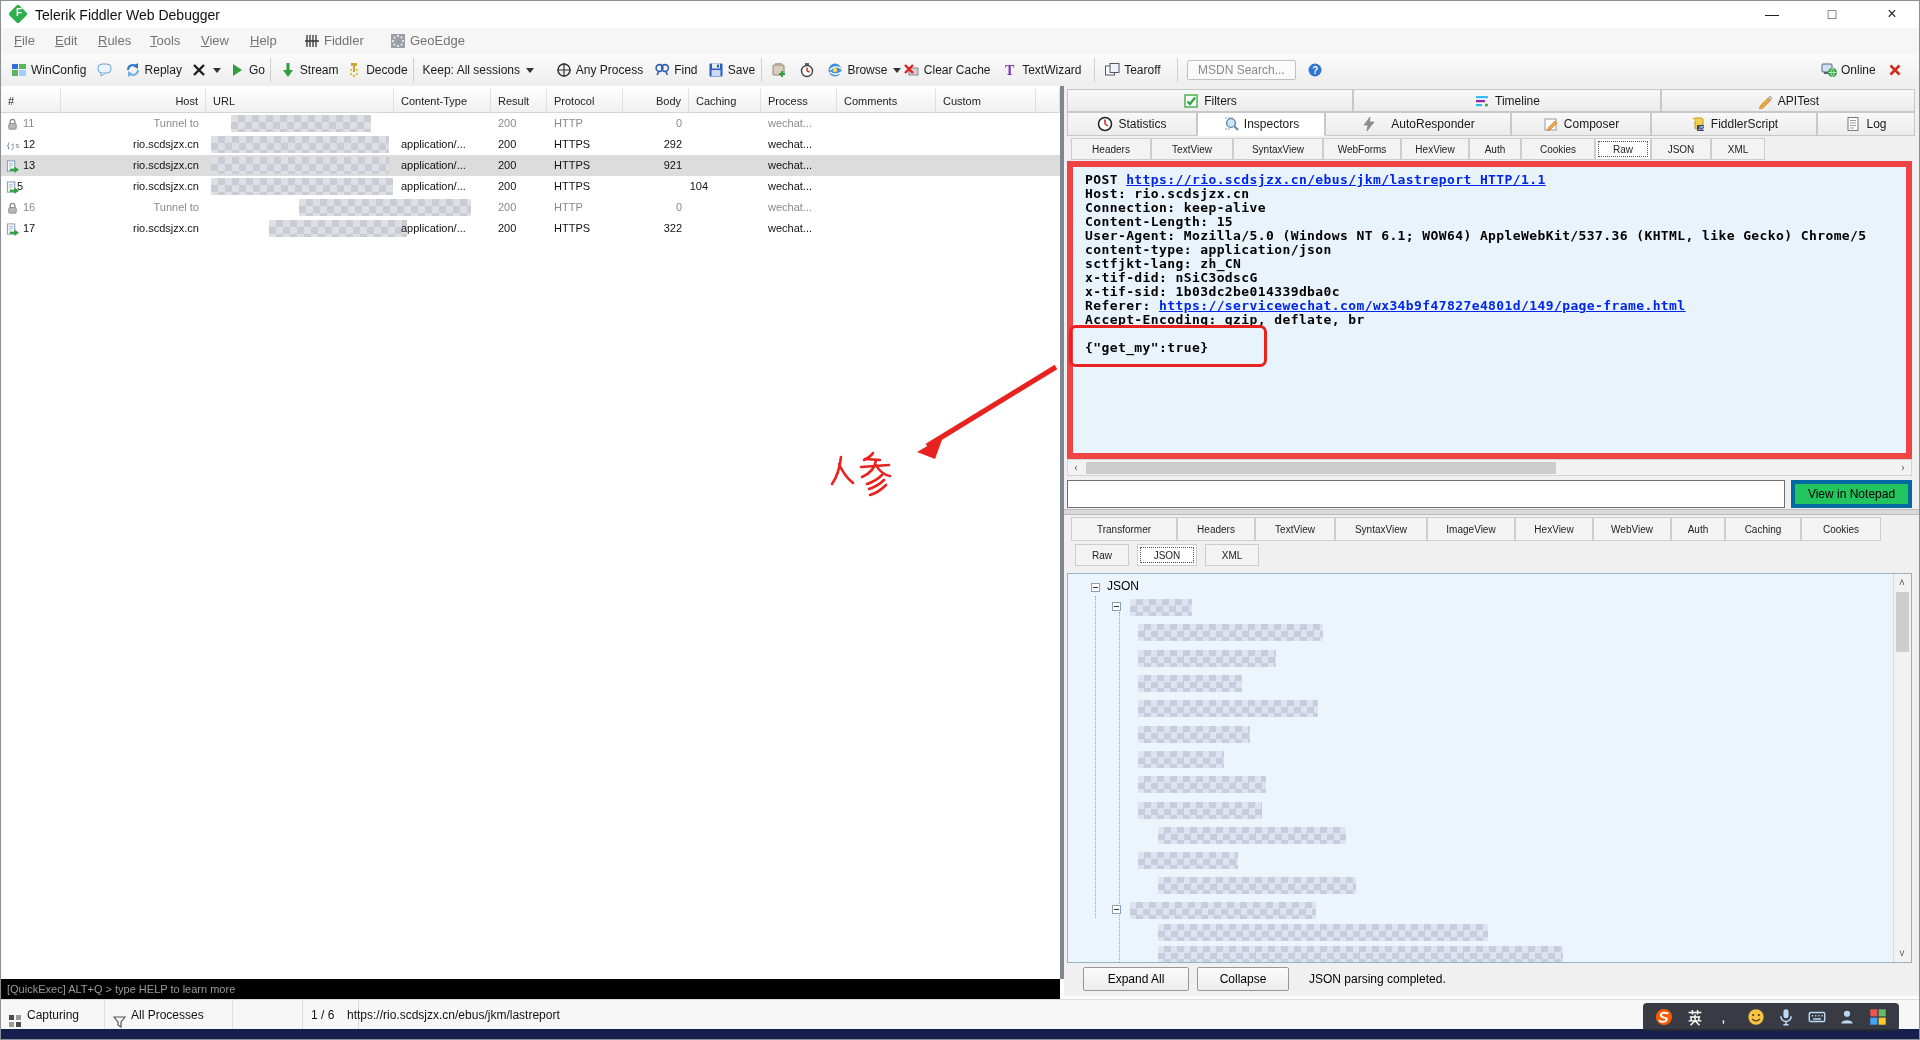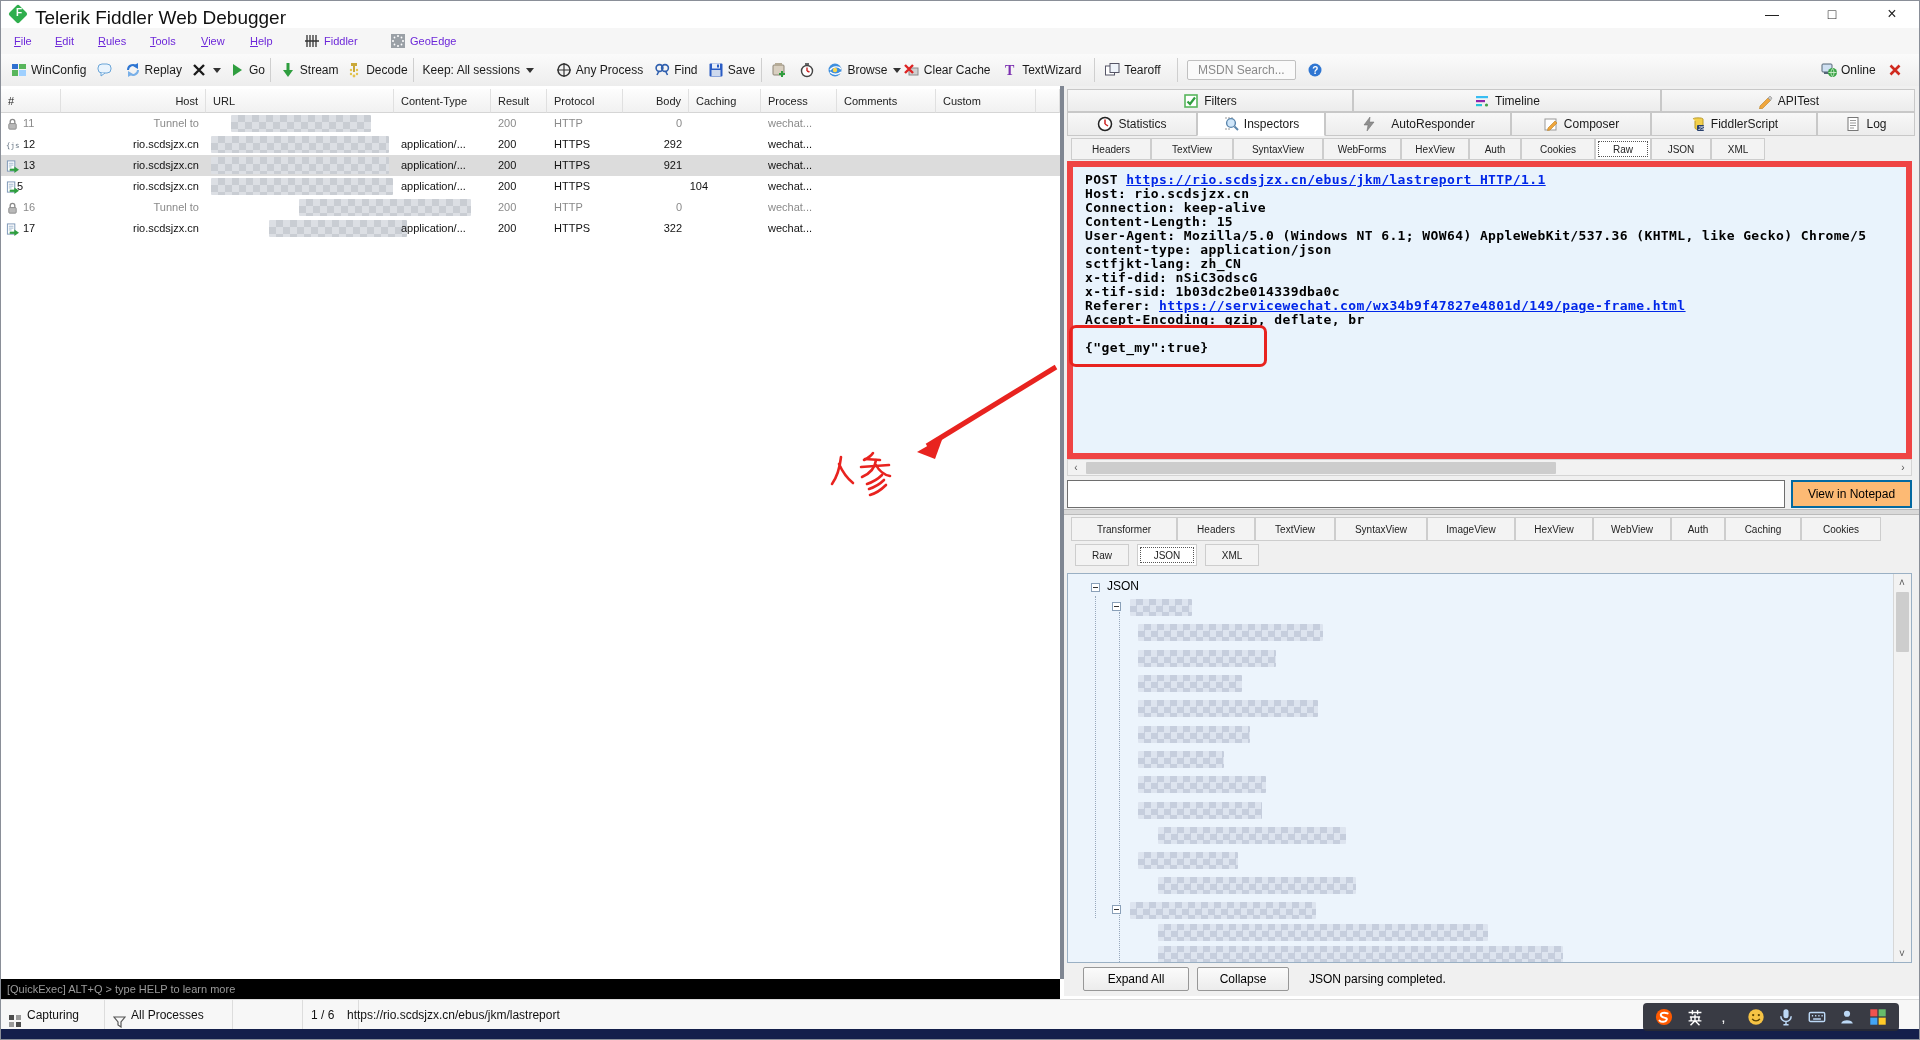--- a/index.html
+++ b/index.html
@@ -3,25 +3,25 @@
 <meta charset="utf-8">
 <style>
   html,body{margin:0;padding:0;background:#333;}
   #app{position:relative;width:1920px;height:1040px;background:#fff;overflow:hidden;
        font-family:"Liberation Sans",sans-serif;font-size:12px;color:#111;
        border:1px solid #8a8f98;box-sizing:border-box;}
   
   .titlebar{position:absolute;left:0;top:0;width:1920px;height:27px;background:#fff;border-bottom:1px solid #e8e8e8;}
   .title-ico{position:absolute;left:10px;top:6px;width:14px;height:14px;background:#2fae4d;transform:rotate(45deg);border-radius:2px;}
   .title-ico span{position:absolute;left:4px;top:0px;transform:rotate(-45deg);color:#fff;font:bold 10px "Liberation Sans",sans-serif;}
-  .title-txt{position:absolute;left:34px;top:6px;font-size:19px;color:#101010;}
+  .title-txt{position:absolute;left:34px;top:6px;font-size:14px;color:#101010;}
   .wbtn{position:absolute;top:0;width:58px;height:27px;text-align:center;line-height:26px;color:#222;font-size:14px;}
   
   .menubar{position:absolute;left:0;top:27px;width:1920px;height:26px;background:#f6f6f6;border-bottom:1px solid #e2e2e2;}
-  .mitem{position:absolute;top:4px;height:18px;line-height:18px;font-size:11px;color:#6d28d9;padding:0 3px;}
+  .mitem{position:absolute;top:4px;height:18px;line-height:18px;font-size:13px;color:#737373;padding:0 3px;}
   .mitem u{text-decoration:underline;}
   
   .toolbar{position:absolute;left:0;top:53px;width:1920px;height:32px;background:linear-gradient(#fbfbfb,#ededed);border-bottom:1px solid #cfcfcf;}
   .titem{position:absolute;top:5px;height:22px;display:flex;align-items:center;gap:4px;font-size:12px;color:#1a1a1a;white-space:nowrap;}
   .tsep{position:absolute;top:4px;width:1px;height:24px;background:#cfcfcf;}
   .caret{width:0;height:0;border-left:4px solid transparent;border-right:4px solid transparent;border-top:5px solid #333;margin-left:2px;}
   .muted{color:#8a8a8a;}
   .boxed{border:1px solid #c0c0c0;background:#fafafa;padding:2px 10px;border-radius:2px;}
   
   #sessions{position:absolute;left:0;top:85px;width:1063px;height:893px;background:#fff;border-right:4px solid #7f8692;box-sizing:border-box;}
@@ -40,21 +40,21 @@
   .itab.sel{background:#fff;outline:1px dotted #555;outline-offset:-4px;}
   .rawbox{position:absolute;background:#e9f3fc;border:6px solid #ef4444;box-sizing:border-box;overflow:hidden;
           font-family:"DejaVu Sans Mono",monospace;font-size:13px;line-height:14px;letter-spacing:.4px;color:#000;font-weight:bold;}
   .rline{white-space:pre;height:14px;}
   .lnk{color:#0026e8;text-decoration:underline;}
   .hscroll{position:absolute;background:#f2f2f2;border:1px solid #d4d4d4;box-sizing:border-box;}
   .thumb{position:absolute;background:#cdcdcd;border-radius:1px;}
   .sarrow{position:absolute;color:#555;font-size:10px;line-height:15px;text-align:center;width:16px;}
   .findwrap{position:absolute;border:1px solid #6e6e6e;background:#fff;box-sizing:border-box;}
   .findwrap input{position:absolute;left:4px;top:2px;width:96%;height:22px;border:0;outline:0;font:12px "Liberation Sans",sans-serif;color:#222;background:transparent;}
-  .btn{position:absolute;box-sizing:border-box;border:2px solid #0369a1;background:#fdba74;font-size:12px;color:#000;display:flex;align-items:center;justify-content:center;}
+  .btn{position:absolute;box-sizing:border-box;border:4px solid #0369a1;background:#22c55e;font-size:12px;color:#000;display:flex;align-items:center;justify-content:center;}
   .btn2{position:absolute;box-sizing:border-box;border:1px solid #979797;background:linear-gradient(#fbfbfb,#ececec);font-size:12px;color:#000;display:flex;align-items:center;justify-content:center;border-radius:2px;}
   .treebox{position:absolute;background:#ecf4fc;border:1px solid #9ab0c4;box-sizing:border-box;overflow:hidden;}
   .expander{position:absolute;width:9px;height:9px;border:1px solid #8aa0b8;background:#fff;box-sizing:border-box;}
   .expander::after{content:"";position:absolute;left:1px;top:3px;width:5px;height:1px;background:#333;}
   .dotline{position:absolute;border-left:1px dotted #98a8bc;width:0;}
   .treelabel{position:absolute;font-size:12px;color:#000;}
   .vscroll{position:absolute;background:#f2f2f2;border-left:1px solid #d7d7d7;}
   
   .quickexec{position:absolute;left:0;top:978px;width:1059px;height:20px;background:#000;color:#9b9b9b;font-size:11px;line-height:20px;padding-left:6px;box-sizing:border-box;}
   .statusbar{position:absolute;left:0;top:998px;width:1920px;height:30px;background:#f7f7f7;border-top:1px solid #dcdcdc;font-size:12px;color:#111;}

